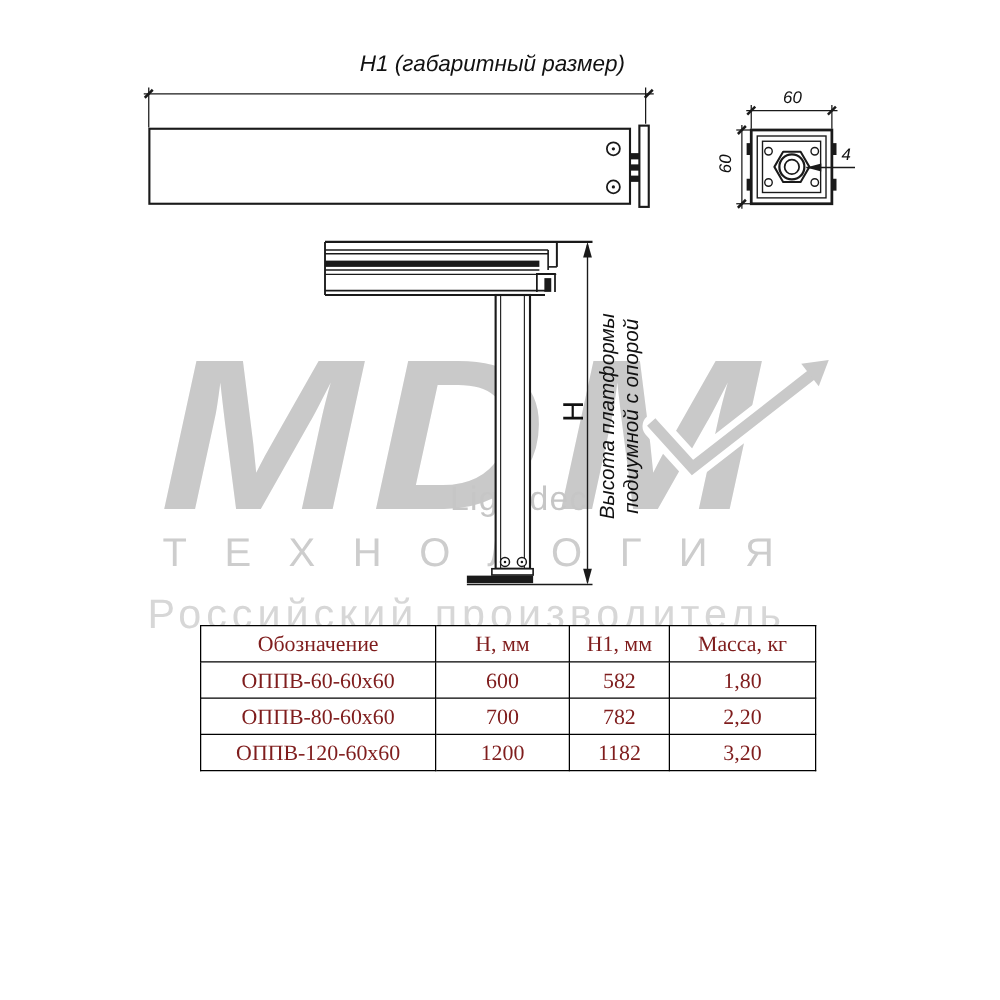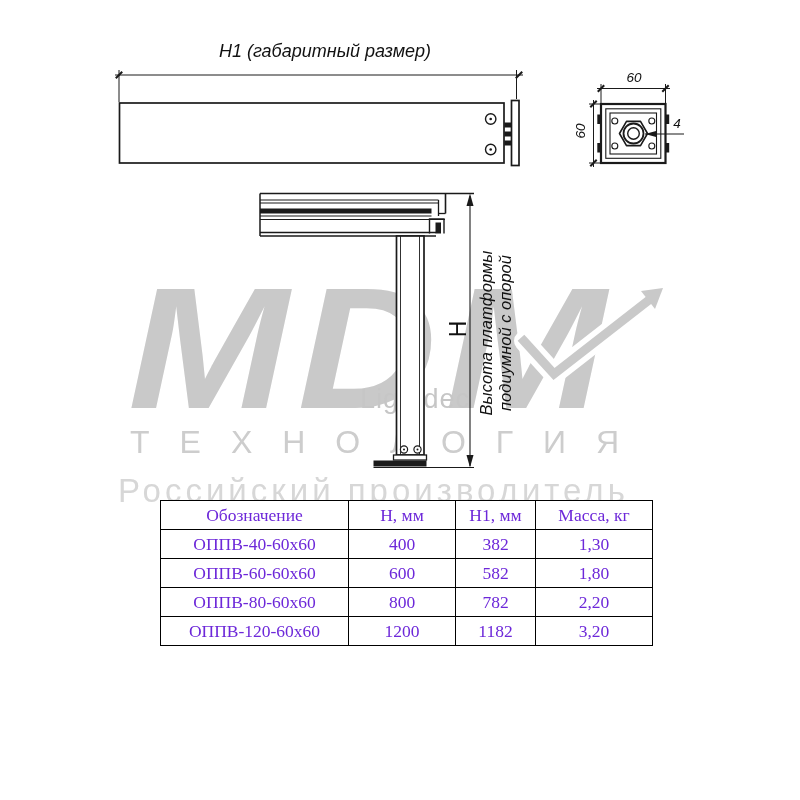--- a/index.html
+++ b/index.html
@@ -10,33 +10,33 @@
   .wm-logo{left:128px;top:262px;font-size:172px;line-height:1;font-weight:bold;font-style:italic;
            color:#c9c9c9;letter-spacing:8px;transform:scaleX(1.12);transform-origin:left center;
            user-select:none;}
   .wm-arrow{left:0;top:0;width:800px;height:800px;pointer-events:none;}
   .wm-tech{left:130px;top:424px;font-size:32px;color:#cdcdcd;letter-spacing:30px;white-space:nowrap;}
   .wm-producer{left:118px;top:472px;font-size:33px;color:#d7d7d7;letter-spacing:4px;white-space:nowrap;}
   .wm-lightdec{left:360px;top:384px;font-size:27px;color:#c6c6c6;letter-spacing:1px;}
   
   .drawing{left:0;top:0;width:800px;height:800px;}
   .lbl{color:#111;white-space:nowrap;}
-  .title{left:150px;top:41px;width:350px;text-align:center;font-size:18px;font-style:italic;}
+  .title{left:150px;top:41px;width:350px;text-align:right;font-size:18px;font-style:italic;}
   .dim60top{left:619px;top:70px;width:30px;text-align:center;font-size:13.5px;font-style:italic;}
   .dim60left{left:567px;top:122px;width:30px;height:18px;text-align:center;font-size:13.5px;
              font-style:italic;transform:rotate(-90deg);}
   .dim4{left:668px;top:116px;width:18px;text-align:center;font-size:13.5px;font-style:italic;}
   .dimH{left:440px;top:318px;width:32px;height:22px;text-align:center;font-size:23px;
         transform:rotate(-90deg);}
   .annotation{left:397px;top:313px;width:200px;height:40px;text-align:center;
               font-size:16.5px;font-style:italic;line-height:19px;color:#111;
               transform:rotate(-90deg);transform-origin:50% 50%;white-space:nowrap;}
   
   .spec{left:160px;top:500px;border-collapse:collapse;background:#fff;
-        font-family:"Liberation Serif",serif;font-size:17.5px;color:#6d28d9;}
+        font-family:"Liberation Serif",serif;font-size:17.5px;color:#7f1d1d;}
   .spec th,.spec td{border:1.5px solid #000;text-align:center;vertical-align:middle;
                     padding:0;height:28px;font-weight:normal;}
   .c0{width:188px;} .c1{width:107px;} .c2{width:80px;} .c3{width:117px;}
 </style>
 </head>
 <body>
 
 <div class="canvas">
 
   <div class="abs wm-logo" style="color: rgb(201, 201, 201);">MDM</div>
@@ -154,34 +154,28 @@
     <thead>
       <tr>
           <th>Обозначение</th>
           <th>Н, мм</th>
           <th>Н1, мм</th>
           <th>Масса, кг</th>
         </tr>
     </thead>
     <tbody>
         <tr>
-          <td>ОППВ-40-60x60</td>
-          <td>400</td>
-          <td>382</td>
-          <td>1,30</td>
-        </tr>
-        <tr>
           <td>ОППВ-60-60x60</td>
           <td>600</td>
           <td>582</td>
           <td>1,80</td>
         </tr>
         <tr>
           <td>ОППВ-80-60x60</td>
-          <td>800</td>
+          <td>700</td>
           <td>782</td>
           <td>2,20</td>
         </tr>
         <tr>
           <td>ОППВ-120-60x60</td>
           <td>1200</td>
           <td>1182</td>
           <td>3,20</td>
         </tr>
       </tbody>

